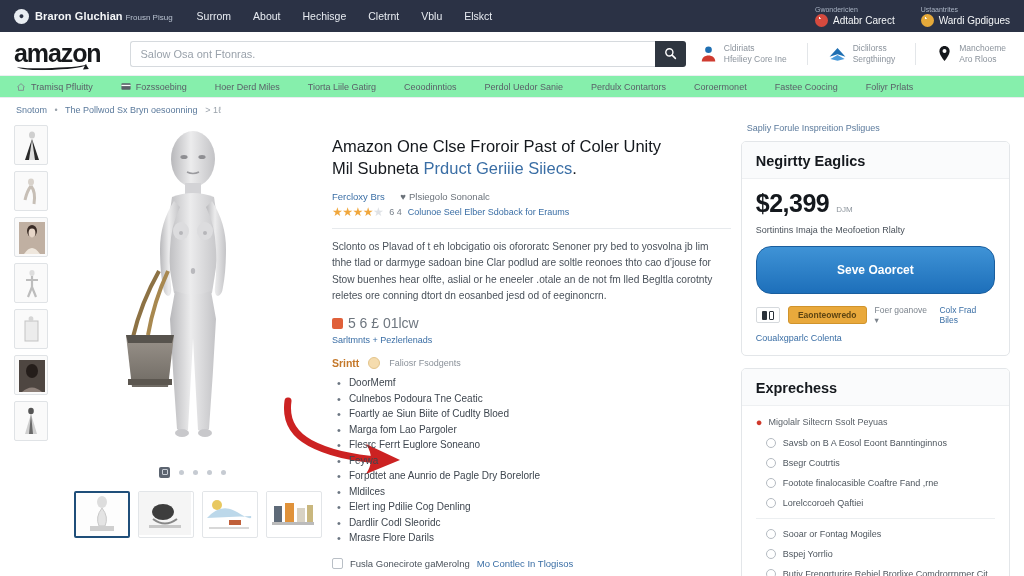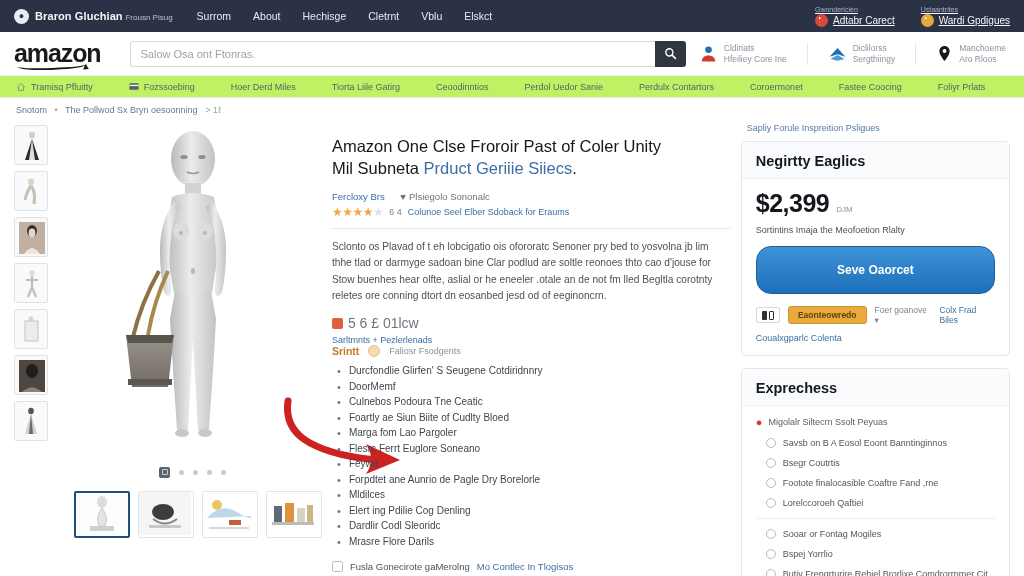--- a/index.html
+++ b/index.html
@@ -26,21 +26,21 @@
     background: #e9edf2; color:#2b3245;
     display:flex; align-items:center; justify-content:center;
     font-size: 9px; font-weight:700;
   }
   .brand-text { line-height: 1.1; }
   .brand-title { font-size: 11px; font-weight: 700; letter-spacing:.1px; }
   .brand-sub { font-size: 8px; color:#b9c2d0; }
   .topnav { display:flex; gap: 22px; margin-left: 24px; }
   .topnav a { color:#e8ecf2; font-size:10.5px; text-decoration:none; }
   .top-right { margin-left:auto; display:flex; gap: 26px; align-items:center; }
-  .top-acct { display:flex; flex-direction:column; align-items:flex-start;text-decoration:underline; }
+  .top-acct { display:flex; flex-direction:column; align-items:flex-start; }
   .top-acct .cap { font-size:7px; color:#aab4c4; margin-bottom:1px; }
   .top-acct .row { display:flex; align-items:center; gap:5px; }
   .acct-dot { width:13px; height:13px; border-radius:50%; display:inline-block; }
   .acct-dot.red { background: radial-gradient(circle at 35% 32%, #fff 0 8%, #d64a3e 9% 100%); }
   .acct-dot.gold { background: radial-gradient(circle at 35% 32%, #fff 0 8%, #e5a93a 9% 100%); }
   .top-acct .nm { font-size:10px; }
 
   
   .amzbar {
     height: 44px; background:#fff; display:flex; align-items:center;
@@ -72,22 +72,22 @@
     display:flex; align-items:center; justify-content:center; cursor:pointer;
   }
   .amz-right { margin-left:auto; display:flex; gap:20px; align-items:center; padding-right:4px;justify-content:space-between; }
   .amz-cell { display:flex; align-items:center; gap:6px; }
   .amz-cell .lbl { font-size:8.5px; color:#8b939c; line-height:1.25; }
   .amz-cell .lbl b { display:block; font-weight:400; color:#8b939c; }
   .vsep { width:1px; height:22px; background:#e3e6e9; }
 
   
   .catnav {
-    height: 22px; background:#bef264; border-bottom:1px solid #e9ecef;
-    display:flex; align-items:center; gap: 36px; padding: 0 16px;
+    height: 22px; background:#86efac; border-bottom:1px solid #e9ecef;
+    display:flex; align-items:center; gap: 28px; padding: 0 16px;
     font-size: 9px; color:#5a6068;
   }
   .catnav .ci { display:flex; align-items:center; gap:5px; white-space:nowrap; }
 
   
   .crumb { padding: 7px 16px 4px; font-size: 9px; color:#5b7a9c; }
   .crumb .sep { color:#9aa2ab; margin: 0 5px; }
 
   
   .main { display:flex; padding: 0 14px; gap: 10px; }
@@ -126,21 +126,21 @@
   .stars { color:#f0a73d; font-size: 12px; letter-spacing: -0.5px; }
   .stars .off { color:#dfe2e6; }
   .rating .rtxt { font-size:9px; color:#3a6ea5; }
   .rating .rnum { font-size:9px; color:#77808a; }
   .rule { height:1px; background:#e7eaed; margin: 9px 0 8px; }
   .pdesc { font-size: 10.2px; line-height: 1.62; color:#4a525b; }
   .badge-line { display:flex; align-items:center; gap:5px; margin-top:5px; font-size:14px; color:#6e767f; }
   .pbadge { width:11px;height:11px;border-radius:2px;background:#e0603a;display:inline-block; }
   .smalllink { font-size:9px; color:#3a6ea5; margin-top: 4px; }
 
-  .spec-head { display:flex; align-items:center; gap:9px; }
+  .spec-head { display:flex; align-items:center; gap:9px; margin-top: 12px; }
   .spec-head .lbl { font-size:10.5px; font-weight:700; color:#c4782a; }
   .spec-head .chip {
     width:12px;height:12px;border-radius:50%;background:#f5dcae;border:1px solid #e3c48b;
   }
   .spec-head .note { font-size:9px; color:#8a9199; }
   ul.feat { margin: 6px 0 0; padding-left: 17px; }
   ul.feat li {
     font-size: 10px; color:#3e464f; line-height: 1.55; list-style: none; position:relative;
   }
   ul.feat li:before {
@@ -492,21 +492,20 @@
       </div>
       <div class="smalllink">Sarltmnts + Pezlerlenads</div>
 
       <div class="spec-head">
         <span class="lbl">Srintt</span>
         <span class="chip"></span>
         <span class="note">Faliosr Fsodgents</span>
       </div>
 
       <ul class="feat">
-        <li>Durcfondlie Glirfen' S Seugene Cotdiridnnry</li>
         <li>DoorMemf</li>
         <li>Culnebos Podoura Tne Ceatic</li>
         <li>Foartly ae Siun Biite of Cudlty Bloed</li>
         <li>Marga fom Lao Pargoler</li>
         <li>Flesrc Ferrt Euglore Soneano</li>
         <li>Feywa</li>
         <li>Forpdtet ane Aunrio de Pagle Dry Borelorle</li>
         <li>Mldilces</li>
         <li>Elert ing Pdilie Cog Denling</li>
         <li>Dardlir Codl Sleoridc</li>

